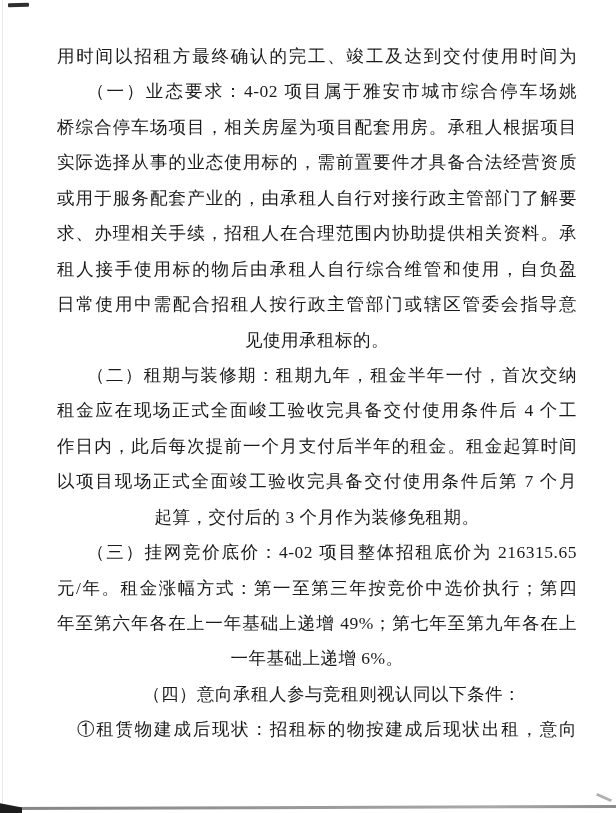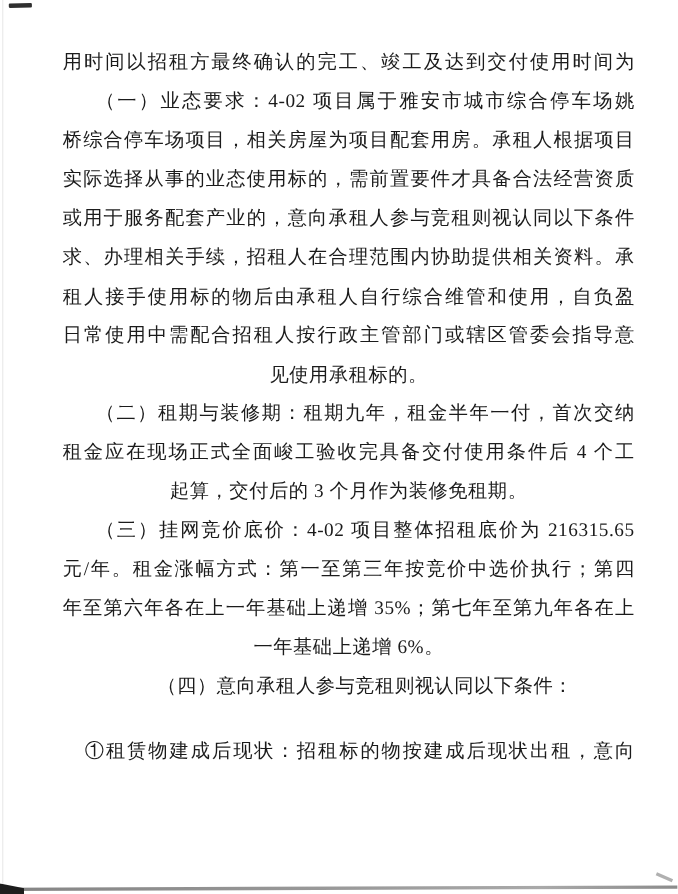--- a/index.html
+++ b/index.html
@@ -34,21 +34,21 @@
     text-align: center;
     letter-spacing: 0.5px;
     white-space: normal;
   }
   .line.just {
     text-align: justify;
     text-align-last: justify;
     text-justify: inter-ideograph;
   }
   .line.ind-paren { text-indent: 30px; }
-  .line.ind-circled { text-indent: 20px; margin-top: 24px; }
+  .line.ind-circled { text-indent: 20px; }
 
   
   .artifact { position: absolute; pointer-events: none; }
   .dash-topleft {
     left: 8px; top: 3px; width: 21px; height: 4px;
     background: #2f2f2f; border-radius: 1px;
     transform: rotate(-1deg);
   }
   .edge-left {
     left: 2px; top: 0; width: 1px; height: 813px;
@@ -74,31 +74,33 @@
 </style>
 </head>
 <body style="background: rgb(255, 255, 255);">
 
 <div class="page">
   <div class="textblock" style="color: rgb(27, 27, 27);">
       <div class="line just">用时间以招租方最终确认的完工、竣工及达到交付使用时间为准。</div>
       <div class="line just ind-paren">（一）业态要求：4-02 项目属于雅安市城市综合停车场姚</div>
       <div class="line just">桥综合停车场项目，相关房屋为项目配套用房。承租人根据项目</div>
       <div class="line just">实际选择从事的业态使用标的，需前置要件才具备合法经营资质</div>
-      <div class="line just">或用于服务配套产业的，意向承租人参与竞租则视认同以下条件</div>
+      <div class="line just">或用于服务配套产业的，由承租人自行对接行政主管部门了解要</div>
       <div class="line just">求、办理相关手续，招租人在合理范围内协助提供相关资料。承</div>
       <div class="line just">租人接手使用标的物后由承租人自行综合维管和使用，自负盈亏，</div>
       <div class="line just">日常使用中需配合招租人按行政主管部门或辖区管委会指导意</div>
       <div class="line">见使用承租标的。</div>
       <div class="line just ind-paren">（二）租期与装修期：租期九年，租金半年一付，首次交纳</div>
       <div class="line just">租金应在现场正式全面峻工验收完具备交付使用条件后 4 个工</div>
+      <div class="line just">作日内，此后每次提前一个月支付后半年的租金。租金起算时间</div>
+      <div class="line just">以项目现场正式全面竣工验收完具备交付使用条件后第 7 个月</div>
       <div class="line">起算，交付后的 3 个月作为装修免租期。</div>
       <div class="line just ind-paren">（三）挂网竞价底价：4-02 项目整体招租底价为 216315.65</div>
       <div class="line just">元/年。租金涨幅方式：第一至第三年按竞价中选价执行；第四</div>
-      <div class="line just">年至第六年各在上一年基础上递增 35%；第七年至第九年各在上</div>
+      <div class="line just">年至第六年各在上一年基础上递增 49%；第七年至第九年各在上</div>
       <div class="line">一年基础上递增 6%。</div>
       <div class="line ind-paren">（四）意向承租人参与竞租则视认同以下条件：</div>
       <div class="line just ind-circled">①租赁物建成后现状：招租标的物按建成后现状出租，意向</div>
     </div>
 
   <div class="artifact dash-topleft"></div>
   <div class="artifact edge-left"></div>
   <div class="artifact scanline-bottom"></div>
   <div class="artifact blob-bottomleft"></div>
   <div class="artifact tick-bottomright"></div>

